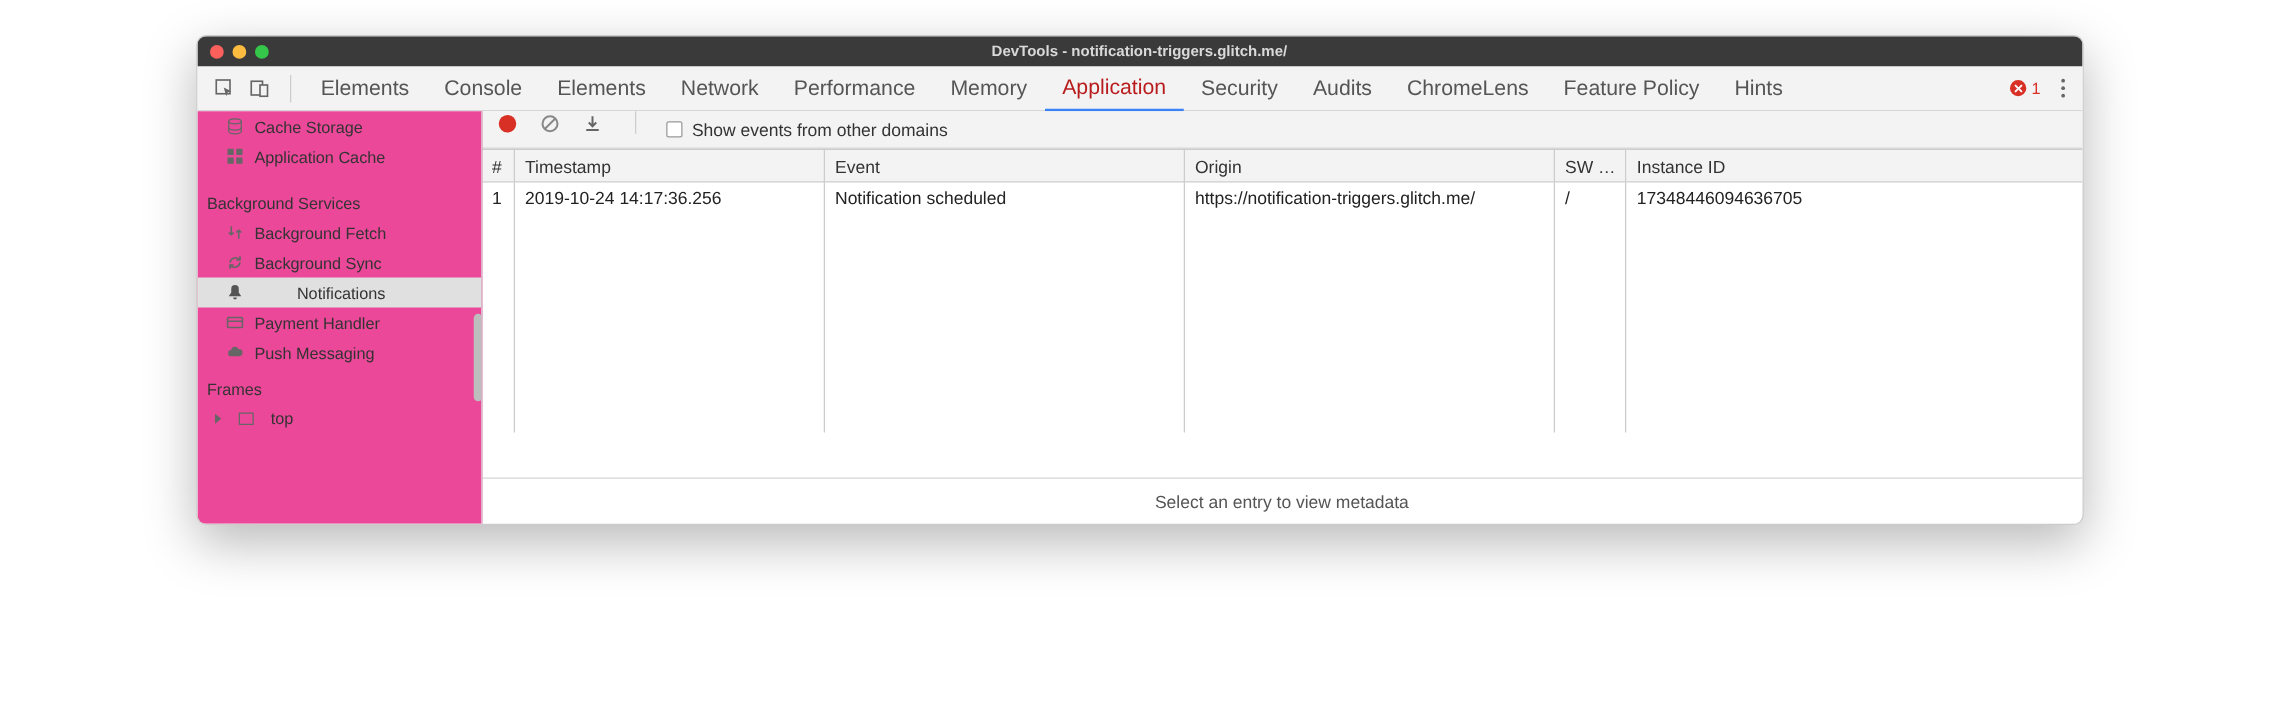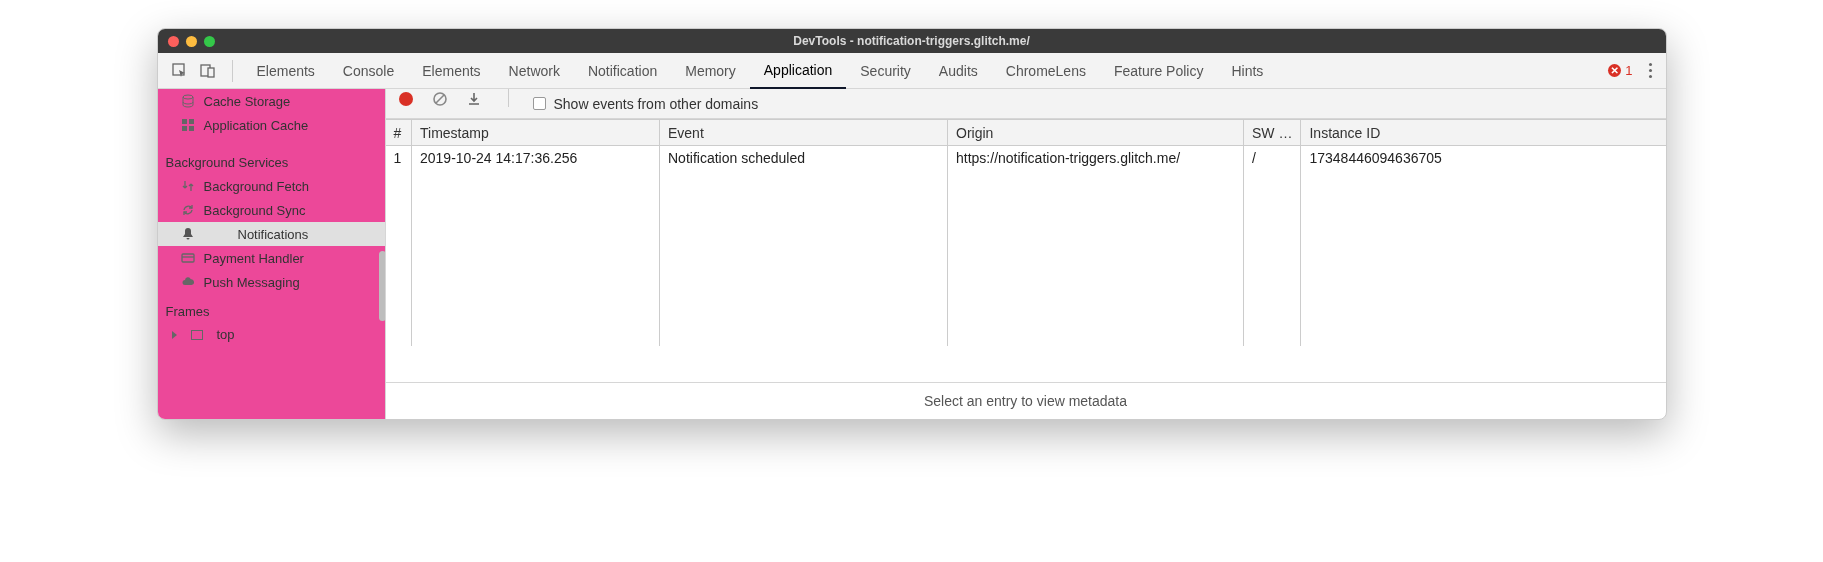--- a/index.html
+++ b/index.html
@@ -7,22 +7,22 @@
   .shell { width: 1510px; margin: 28px auto 0; box-shadow: 0 14px 42px rgba(0,0,0,.28); border-radius: 8px; overflow: hidden; background:#fff; border:1px solid #ccc;}
   .titlebar { background:#3a3a3a; height:24px; display:flex; align-items:center; padding:0 10px; color:#d9d9d9; font-size:12px; position:relative;}
   .tlights{display:flex;gap:7px;align-items:center;}
   .dot{width:11px;height:11px;border-radius:50%;}
   .dot.r{background:#fc605c;} .dot.y{background:#fdbc40;} .dot.g{background:#34c749;}
   .titlebar .title{position:absolute;left:0;right:0;text-align:center;font-size:12px;font-weight:bold;}
   .tabbar{display:flex;align-items:center;height:36px;border-bottom:1px solid #d6d6d6;background:#f3f3f3;padding:0 8px;gap:0;}
   .tabbar .iconbtn{width:28px;height:28px;display:flex;align-items:center;justify-content:center;color:#555;}
   .divider{width:1px;height:22px;background:#ccc;margin:0 10px;}
   .tabs{display:flex;align-items:center;height:100%;}
-  .tab{padding:0 14px;height:100%;display:flex;align-items:center;color:#555;font-size:14px;cursor:pointer;}
-  .tab.active{color:#000000;border-bottom:2px solid #0f172a;margin-bottom:-1px;}
+  .tab{padding:0 14px;height:100%;display:flex;align-items:center;color:#555;font-size:17px;cursor:pointer;}
+  .tab.active{color:#b91c1c;border-bottom:2px solid #3b82f6;margin-bottom:-1px;}
   .rightside{margin-left:auto;display:flex;align-items:center;gap:10px;color:#555;}
   .err{display:flex;align-items:center;gap:4px;color:#d93025;font-size:13px;}
   .errcircle{width:13px;height:13px;border-radius:50%;background:#d93025;color:#fff;display:flex;align-items:center;justify-content:center;font-size:10px;font-weight:bold;}
   .kebab{display:flex;flex-direction:column;gap:3px;padding:6px;}
   .kebab span{width:3px;height:3px;background:#666;border-radius:50%;}
   .body{display:flex;height:330px;}
   .sidebar{width:228px;border-right:1px solid #d6d6d6;background:#ec4899;font-size:13px;color:#333;overflow:hidden;position:relative;}
   .sb-item{display:flex;align-items:center;gap:8px;padding:4px 8px 4px 22px;cursor:pointer;}
   .sb-item.sel{background:#e0e0e0;gap:42px;}
   .sb-section{padding:8px 8px 4px 8px;color:#333;}
@@ -71,21 +71,21 @@
           <rect x="1" y="2" width="9" height="11" fill="none" stroke="#666" stroke-width="1.3"></rect>
           <rect x="8" y="5" width="6" height="9" fill="#f3f3f3" stroke="#666" stroke-width="1.3"></rect>
         </svg>
     </div>
     <div class="divider"></div>
     <div class="tabs">
       <div class="tab">Elements</div>
       <div class="tab">Console</div>
       <div class="tab">Elements</div>
       <div class="tab">Network</div>
-      <div class="tab">Notification</div>
+      <div class="tab">Performance</div>
       <div class="tab">Memory</div>
       <div class="tab active">Application</div>
       <div class="tab">Security</div>
       <div class="tab">Audits</div>
       <div class="tab">ChromeLens</div>
       <div class="tab">Feature Policy</div>
       <div class="tab">Hints</div>
     </div>
     <div class="rightside">
       <div class="err">

